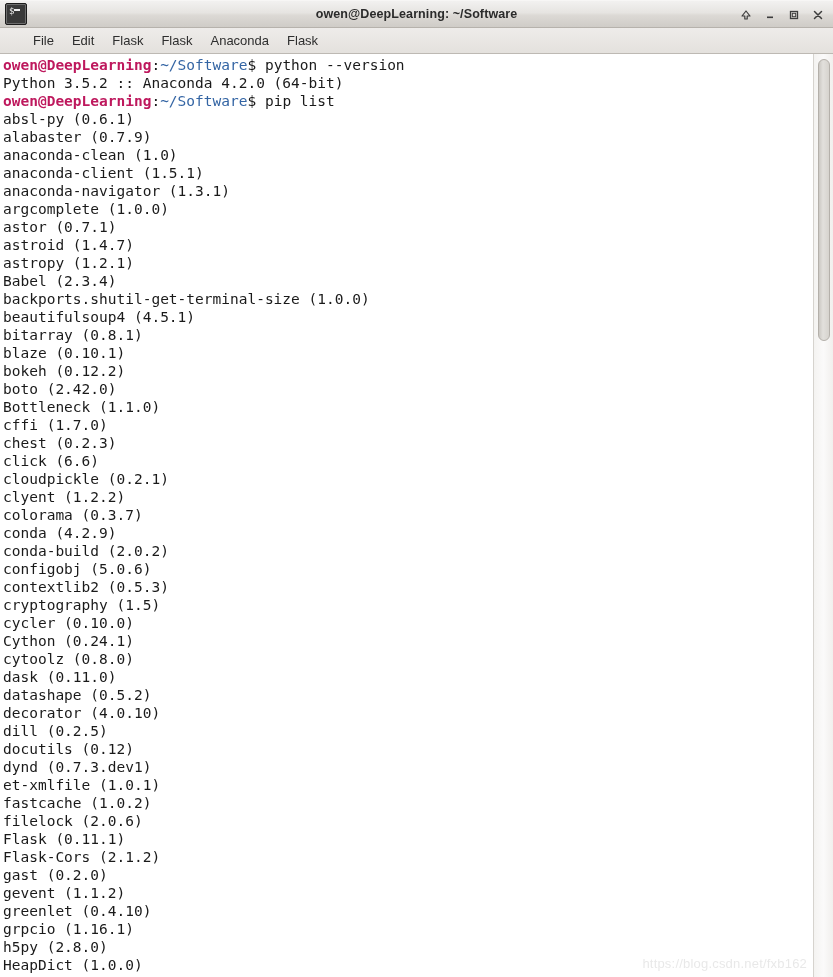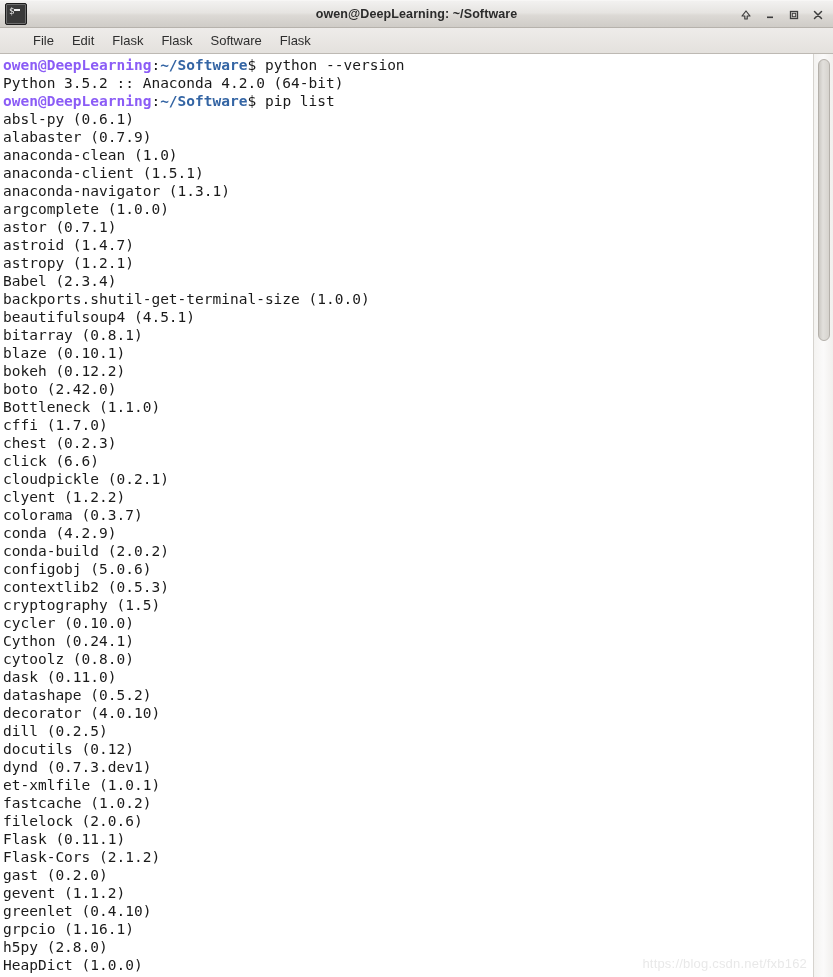--- a/index.html
+++ b/index.html
@@ -127,22 +127,22 @@
     padding: 2px 0 0 3px;
     font-family: "DejaVu Sans Mono", monospace;
     font-size: 14.5px;
     line-height: 18px;
     color: #1a1a1a;
     white-space: pre;
     overflow: hidden;
     box-sizing: border-box;
   }
   .line { height: 18px; }
-  .c-user { color: #8b5cf6; font-weight: bold; }
-  .c-path { color: #3465a4; font-weight: bold; }
+  .c-user { color: #be185d; font-weight: bold; }
+  .c-path { color: #3465a4; font-weight: normal; }
   .c-plain { color: #1a1a1a; }
 
   
   .scrollbar {
     flex: 0 0 20px;
     width: 20px;
     background: linear-gradient(to right, #f4f3f1 0%, #fbfafa 50%, #f1efed 100%);
     border-left: 1px solid #d6d3ce;
     position: relative;
     box-sizing: border-box;
@@ -206,21 +206,21 @@
         </svg>
       </div>
     </div>
   </div>
 
   <div class="menubar">
     <div class="menu-item">File</div>
     <div class="menu-item">Edit</div>
     <div class="menu-item">Flask</div>
     <div class="menu-item">Flask</div>
-    <div class="menu-item">Software</div>
+    <div class="menu-item">Anaconda</div>
     <div class="menu-item">Flask</div>
   </div>
 
   <div class="term-wrap">
     <div class="term" id="term-output"><div class="line"><span class="c-user">owen@DeepLearning</span><span class="c-plain">:</span><span class="c-path">~/Software</span><span class="c-plain">$</span><span class="c-plain"> python --version</span></div><div class="line c-plain">Python 3.5.2 :: Anaconda 4.2.0 (64-bit)</div><div class="line"><span class="c-user">owen@DeepLearning</span><span class="c-plain">:</span><span class="c-path">~/Software</span><span class="c-plain">$</span><span class="c-plain"> pip list</span></div><div class="line c-plain">absl-py (0.6.1)</div><div class="line c-plain">alabaster (0.7.9)</div><div class="line c-plain">anaconda-clean (1.0)</div><div class="line c-plain">anaconda-client (1.5.1)</div><div class="line c-plain">anaconda-navigator (1.3.1)</div><div class="line c-plain">argcomplete (1.0.0)</div><div class="line c-plain">astor (0.7.1)</div><div class="line c-plain">astroid (1.4.7)</div><div class="line c-plain">astropy (1.2.1)</div><div class="line c-plain">Babel (2.3.4)</div><div class="line c-plain">backports.shutil-get-terminal-size (1.0.0)</div><div class="line c-plain">beautifulsoup4 (4.5.1)</div><div class="line c-plain">bitarray (0.8.1)</div><div class="line c-plain">blaze (0.10.1)</div><div class="line c-plain">bokeh (0.12.2)</div><div class="line c-plain">boto (2.42.0)</div><div class="line c-plain">Bottleneck (1.1.0)</div><div class="line c-plain">cffi (1.7.0)</div><div class="line c-plain">chest (0.2.3)</div><div class="line c-plain">click (6.6)</div><div class="line c-plain">cloudpickle (0.2.1)</div><div class="line c-plain">clyent (1.2.2)</div><div class="line c-plain">colorama (0.3.7)</div><div class="line c-plain">conda (4.2.9)</div><div class="line c-plain">conda-build (2.0.2)</div><div class="line c-plain">configobj (5.0.6)</div><div class="line c-plain">contextlib2 (0.5.3)</div><div class="line c-plain">cryptography (1.5)</div><div class="line c-plain">cycler (0.10.0)</div><div class="line c-plain">Cython (0.24.1)</div><div class="line c-plain">cytoolz (0.8.0)</div><div class="line c-plain">dask (0.11.0)</div><div class="line c-plain">datashape (0.5.2)</div><div class="line c-plain">decorator (4.0.10)</div><div class="line c-plain">dill (0.2.5)</div><div class="line c-plain">docutils (0.12)</div><div class="line c-plain">dynd (0.7.3.dev1)</div><div class="line c-plain">et-xmlfile (1.0.1)</div><div class="line c-plain">fastcache (1.0.2)</div><div class="line c-plain">filelock (2.0.6)</div><div class="line c-plain">Flask (0.11.1)</div><div class="line c-plain">Flask-Cors (2.1.2)</div><div class="line c-plain">gast (0.2.0)</div><div class="line c-plain">gevent (1.1.2)</div><div class="line c-plain">greenlet (0.4.10)</div><div class="line c-plain">grpcio (1.16.1)</div><div class="line c-plain">h5py (2.8.0)</div><div class="line c-plain">HeapDict (1.0.0)</div></div>
     <div class="scrollbar">
       <div class="sb-thumb"></div>
     </div>
     <div class="watermark">https://blog.csdn.net/fxb162</div>
   </div>

